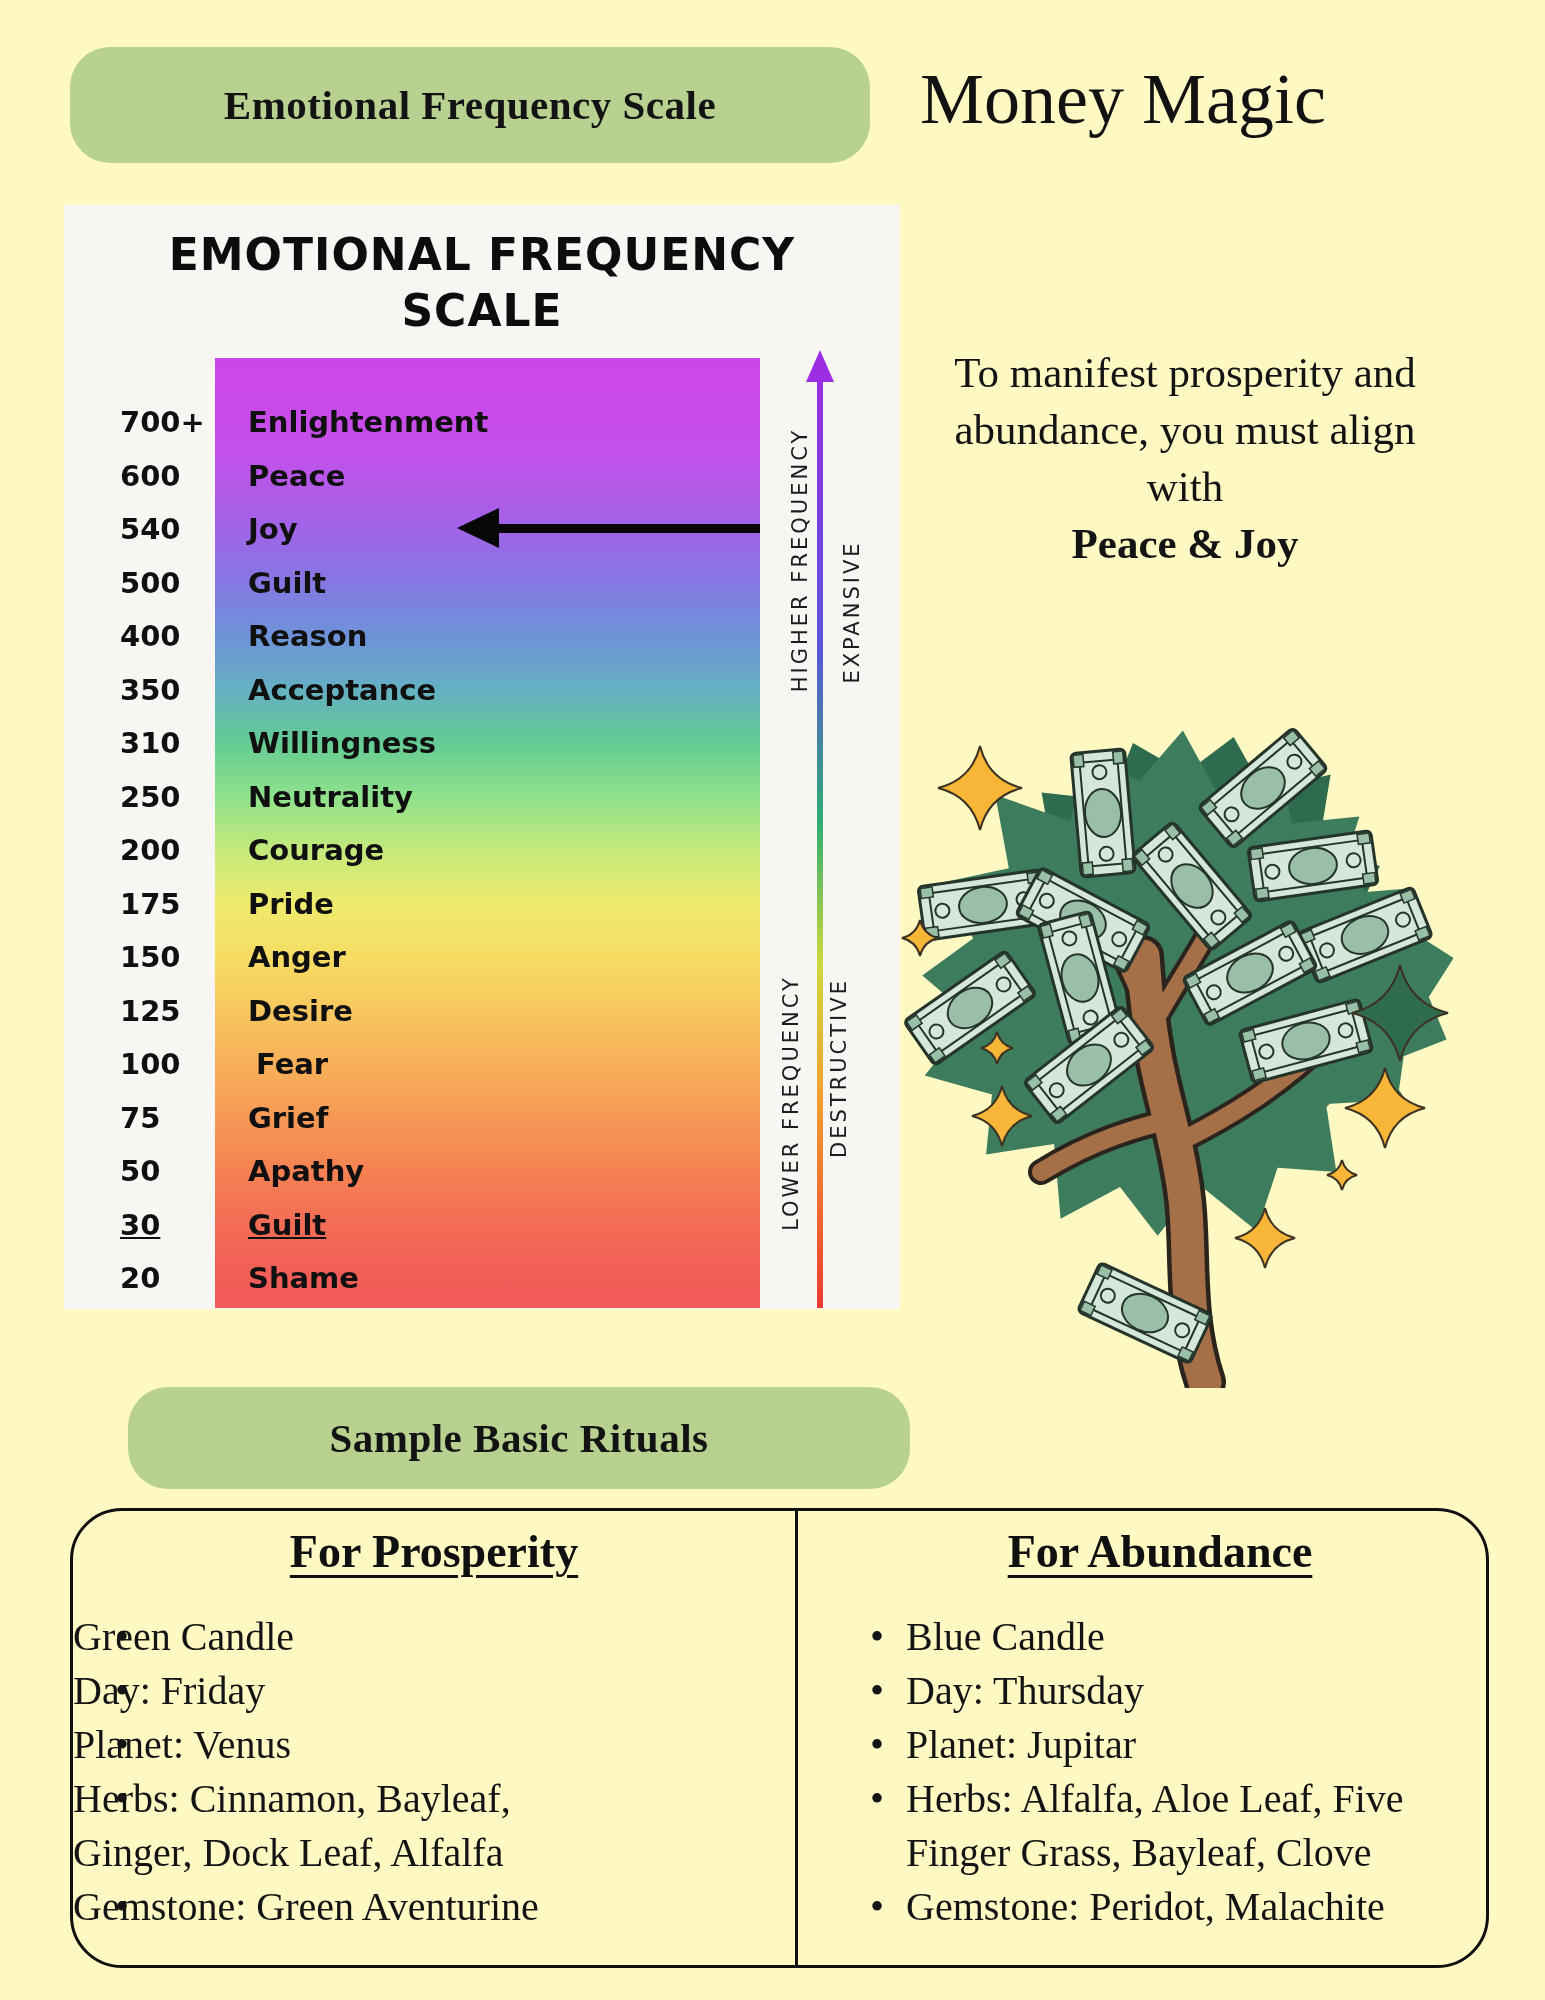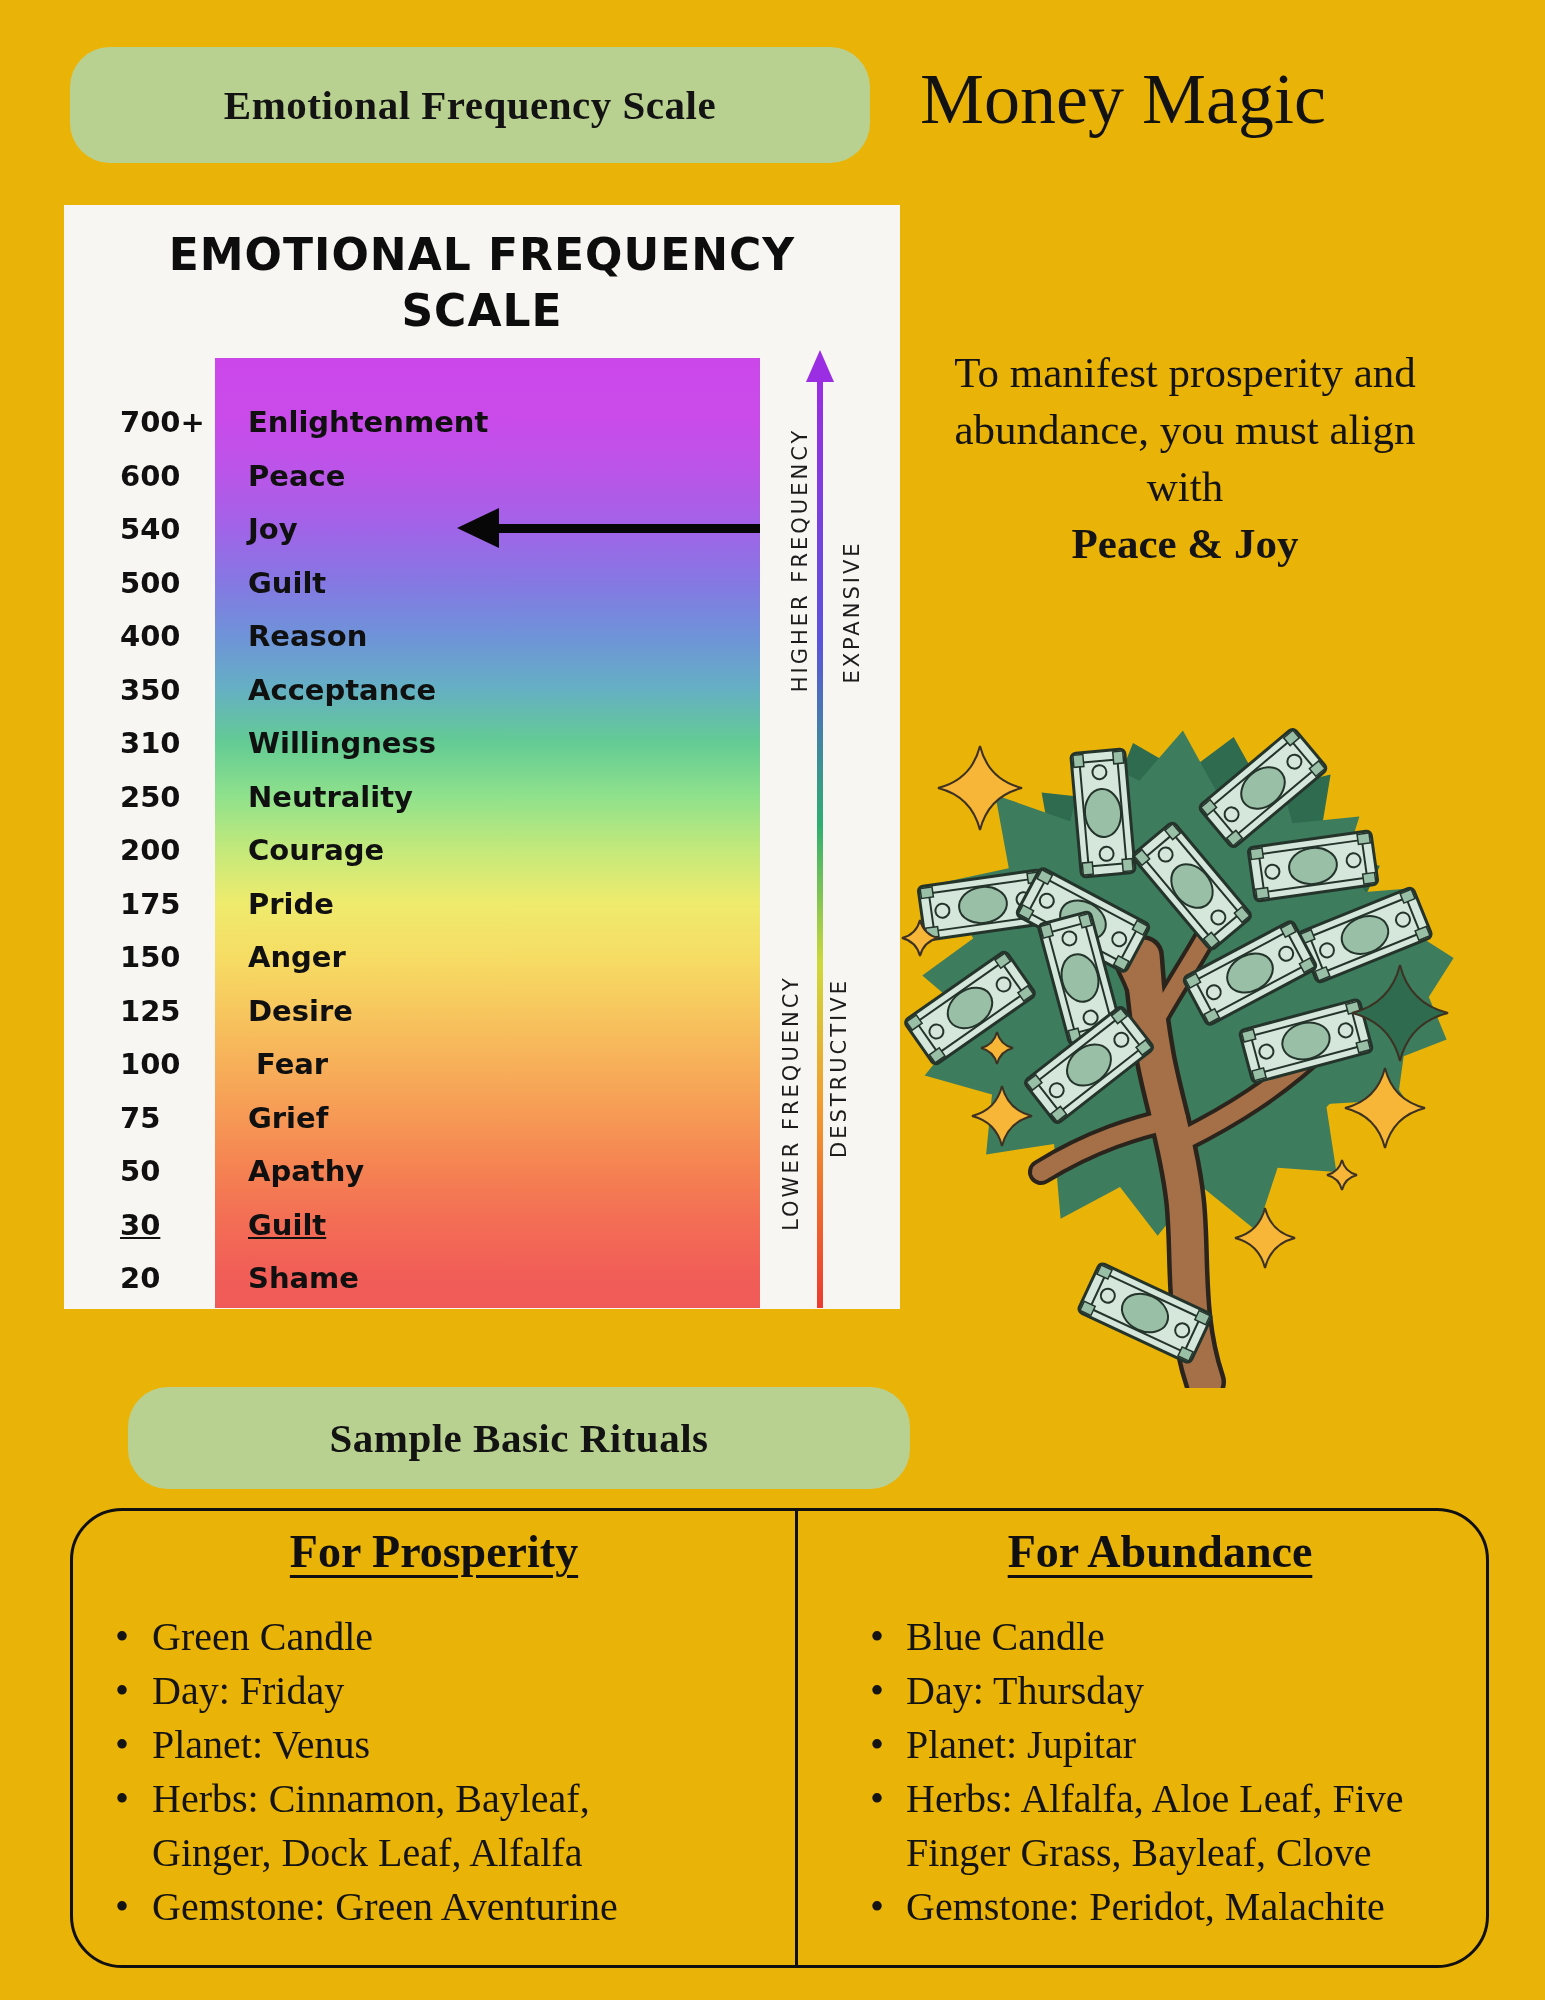--- a/index.html
+++ b/index.html
@@ -1,16 +1,16 @@
 <!DOCTYPE html>
 <html><head>
 <meta charset="utf-8">
 <style>
   html,body{margin:0;padding:0;background:#ffffff;}
-  .page{position:relative;width:1545px;height:2000px;background:#eab308;overflow:hidden;
+  .page{position:relative;width:1545px;height:2000px;background:#fef9c3;overflow:hidden;
         font-family:"Liberation Serif", serif;color:#141414;}
 
   
   .badge{position:absolute;background:#b9d190;border-radius:40px;display:flex;
          align-items:center;justify-content:center;}
   .badge1{left:70px;top:47px;width:800px;height:116px;}
   .badge2{left:128px;top:1387px;width:782px;height:102px;}
   .badge span{font-family:"Liberation Serif",serif;font-weight:700;font-size:41px;
               letter-spacing:.5px;color:#131313;}
   .money-magic{position:absolute;left:920px;top:44px;width:600px;margin:0;
@@ -53,21 +53,21 @@
   
   .rituals-box{position:absolute;left:70px;top:1508px;width:1419px;height:460px;
                border:3px solid #101010;border-radius:52px;display:flex;box-sizing:border-box;}
   .col{box-sizing:border-box;padding-top:14px;}
   .col1{width:725px;border-right:3px solid #101010;}
   .col2{flex:1;margin-left:36px;}
   .col h3{margin:0;text-align:center;font-size:46px;font-weight:700;color:#101010;
           text-decoration:underline;text-decoration-thickness:3px;text-underline-offset:8px;}
   .col ul{list-style:none;margin:32px 0 0;padding:0;}
   .col li{position:relative;font-size:40px;line-height:54px;color:#141414;}
-  .col1 li{padding-left:79px;max-width:545px;}
+  .col1 li{max-width:545px;}
   .col2 li{padding-left:72px;max-width:600px;}
   .col li::before{content:"\2022";position:absolute;font-size:40px;}
   .col1 li::before{left:42px;}
   .col2 li::before{left:36px;}
 </style>
 </head>
 <body>
 
 <div class="page">
 

